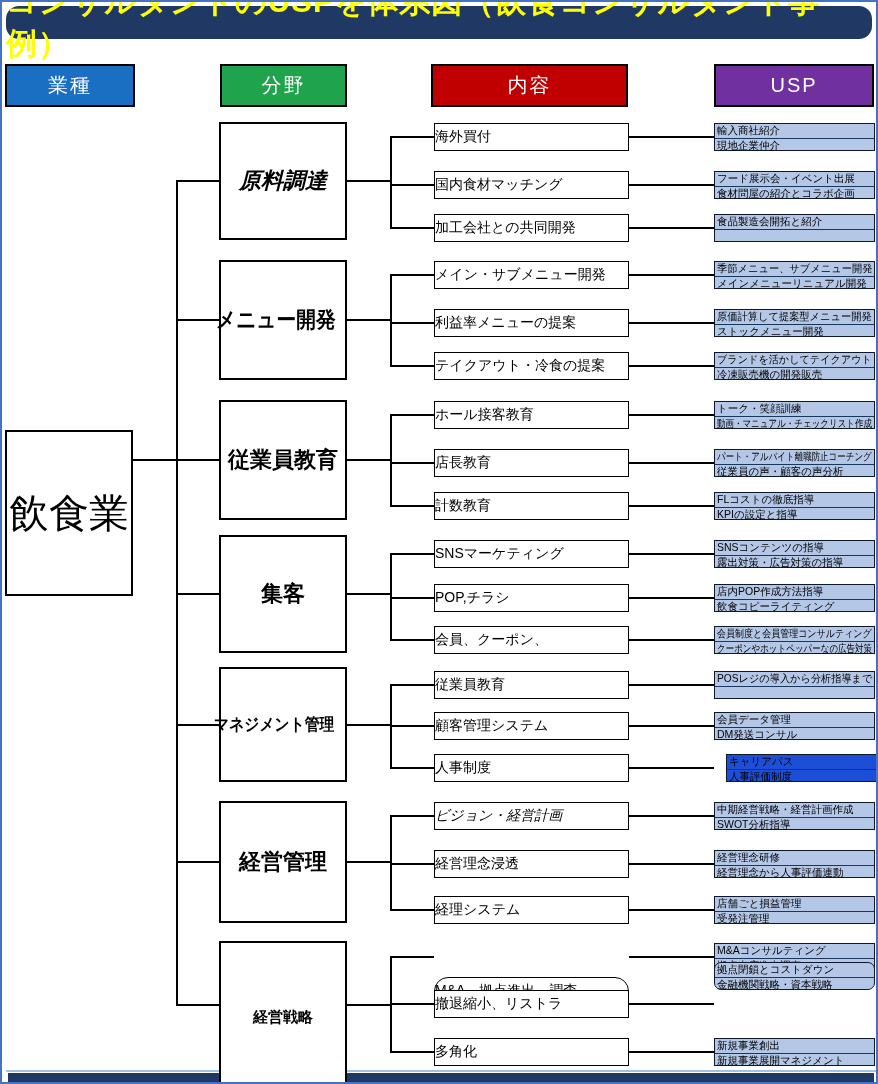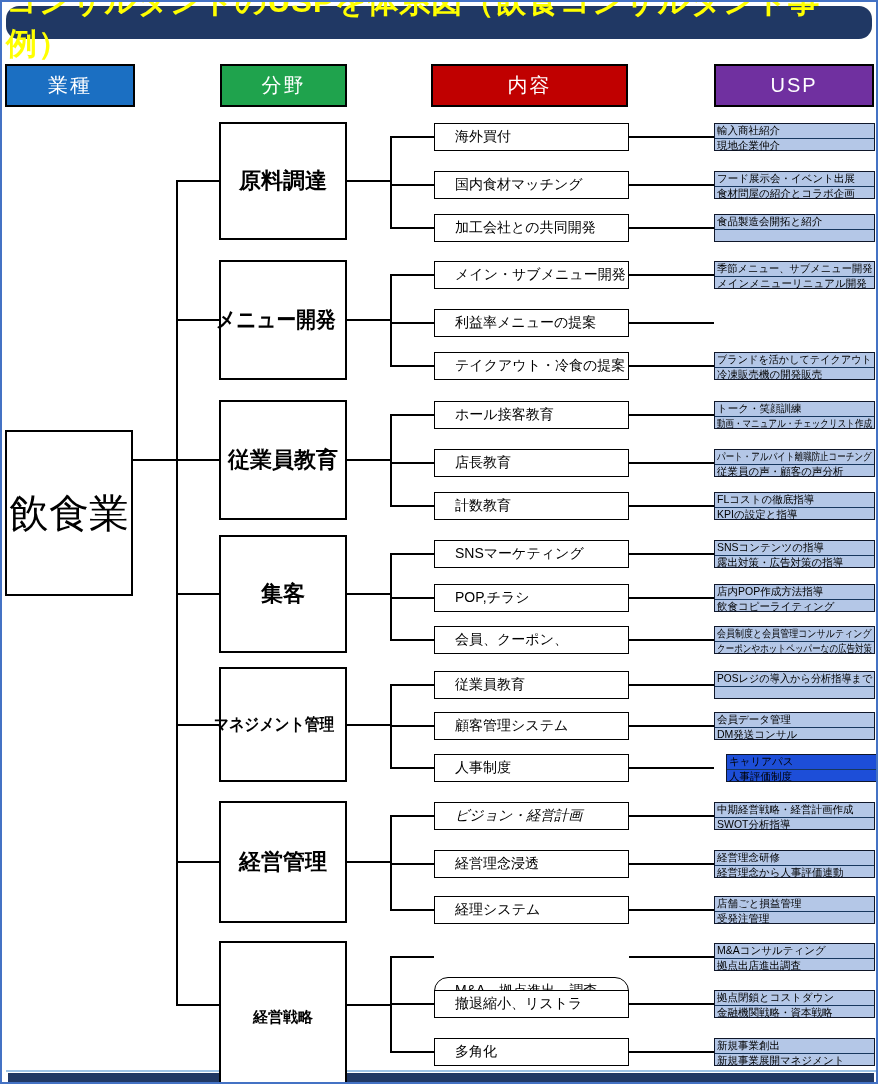--- a/index.html
+++ b/index.html
@@ -28,21 +28,21 @@
   .fieldbox {
     position:absolute; left:217px; width:128px;
     border:2px solid #000; background:#fff;
     display:flex; align-items:center; justify-content:center;
     font-weight:bold; white-space:nowrap;
   }
   .itembox {
     position:absolute; left:432px; width:195px; height:28px;
     border:1.5px solid #000; background:#fff;
     display:flex; align-items:center;
-    font-size:14px; padding-left:20px; white-space:nowrap;
+    font-size:14px; padding-left:0; white-space:nowrap;
   }
   .uspbox {
     position:absolute; left:712px; width:161px; height:28px;
     border:1px solid #0f172a; background:#B4C7E7;
   }
   .uspcell {
     height:14px; line-height:13px; font-size:10.5px; padding-left:2px;
     white-space:nowrap; overflow:visible;
   }
   .uspcell + .uspcell { border-top:1px solid #17375E; height:13px; line-height:12px; }
@@ -68,21 +68,21 @@
       <span class="fit">分野</span>
     </div>
     <div class="colhead" style="left: 712px; width: 160px; background: rgb(112, 48, 160);">
       <span class="fit">USP</span>
     </div>
     <div class="colhead" style="left: 429px; width: 197px; background: rgb(192, 0, 0);">
       <span class="fit">内容</span>
     </div>
     <div class="ln" style="left: 174px; top: 178px; width: 2px; height: 826px;"></div>
     <div class="ln" style="left: 131px; top: 457px; width: 86px; height: 2px;"></div>
-    <div class="fieldbox" style="top: 120px; height: 118px; font-size: 22px;">
+    <div class="fieldbox" style="top: 120px; height: 118px; font-size: 22px; font-style: italic;">
       <span class="fit">原料調達</span>
     </div>
     <div class="ln" style="left: 174px; top: 178px; width: 43px; height: 2px;"></div>
     <div class="ln" style="left: 345px; top: 178px; width: 45px; height: 2px;"></div>
     <div class="ln" style="left: 388px; top: 134px; width: 2px; height: 93px;"></div>
     <div class="ln" style="left: 388px; top: 134px; width: 44px; height: 2px;"></div>
     <div class="ln" style="left: 627px; top: 134px; width: 85px; height: 2px;"></div>
     <div class="itembox" style="top: 121px;">
       <span class="fit">海外買付</span>
     </div>
@@ -121,20 +121,24 @@
     </div>
     <div class="uspbox" style="top: 259px; background: rgb(180, 199, 231);">
       <div class="uspcell"><span class="fit" style="transform: scaleX(0.974843);">季節メニュー、サブメニュー開発</span></div>
       <div class="uspcell"><span class="fit">メインメニューリニュアル開発</span></div>
     </div>
     <div class="ln" style="left: 388px; top: 320px; width: 44px; height: 2px;"></div>
     <div class="ln" style="left: 627px; top: 320px; width: 85px; height: 2px;"></div>
     <div class="itembox" style="top: 307px;">
       <span class="fit">利益率メニューの提案</span>
     </div>
+    <div class="uspbox" style="top: 307px; background: rgb(180, 199, 231);">
+      <div class="uspcell"><span class="fit" style="transform: scaleX(0.974843);">原価計算して提案型メニュー開発</span></div>
+      <div class="uspcell"><span class="fit">ストックメニュー開発</span></div>
+    </div>
     <div class="ln" style="left: 388px; top: 363px; width: 44px; height: 2px;"></div>
     <div class="ln" style="left: 627px; top: 363px; width: 85px; height: 2px;"></div>
     <div class="itembox" style="top: 350px;">
       <span class="fit">テイクアウト・冷食の提案</span>
     </div>
     <div class="uspbox" style="top: 350px; background: rgb(180, 199, 231);">
       <div class="uspcell"><span class="fit" style="transform: scaleX(0.962733);">ブランドを活かしてテイクアウト</span></div>
       <div class="uspcell"><span class="fit">冷凍販売機の開発販売</span></div>
     </div>
     <div class="fieldbox" style="top: 398px; height: 120px; font-size: 22px;">
@@ -282,21 +286,21 @@
     </div>
     <div class="uspbox" style="top: 941px; background: rgb(180, 199, 231);">
       <div class="uspcell"><span class="fit">M&amp;Aコンサルティング</span></div>
       <div class="uspcell"><span class="fit">拠点出店進出調査</span></div>
     </div>
     <div class="ln" style="left: 388px; top: 1001px; width: 44px; height: 2px;"></div>
     <div class="ln" style="left: 627px; top: 1001px; width: 85px; height: 2px;"></div>
     <div class="itembox" style="top: 988px;">
       <span class="fit">撤退縮小、リストラ</span>
     </div>
-    <div class="uspbox" style="top: 988px; background: rgb(180, 199, 231);">
+    <div class="uspbox" style="top: 960px; background: rgb(180, 199, 231); border-radius: 7px;">
       <div class="uspcell"><span class="fit">拠点閉鎖とコストダウン</span></div>
       <div class="uspcell"><span class="fit">金融機関戦略・資本戦略</span></div>
     </div>
     <div class="ln" style="left: 388px; top: 1049px; width: 44px; height: 2px;"></div>
     <div class="ln" style="left: 627px; top: 1049px; width: 85px; height: 2px;"></div>
     <div class="itembox" style="top: 1036px;">
       <span class="fit">多角化</span>
     </div>
     <div class="uspbox" style="top: 1036px; background: rgb(180, 199, 231);">
       <div class="uspcell"><span class="fit">新規事業創出</span></div>

